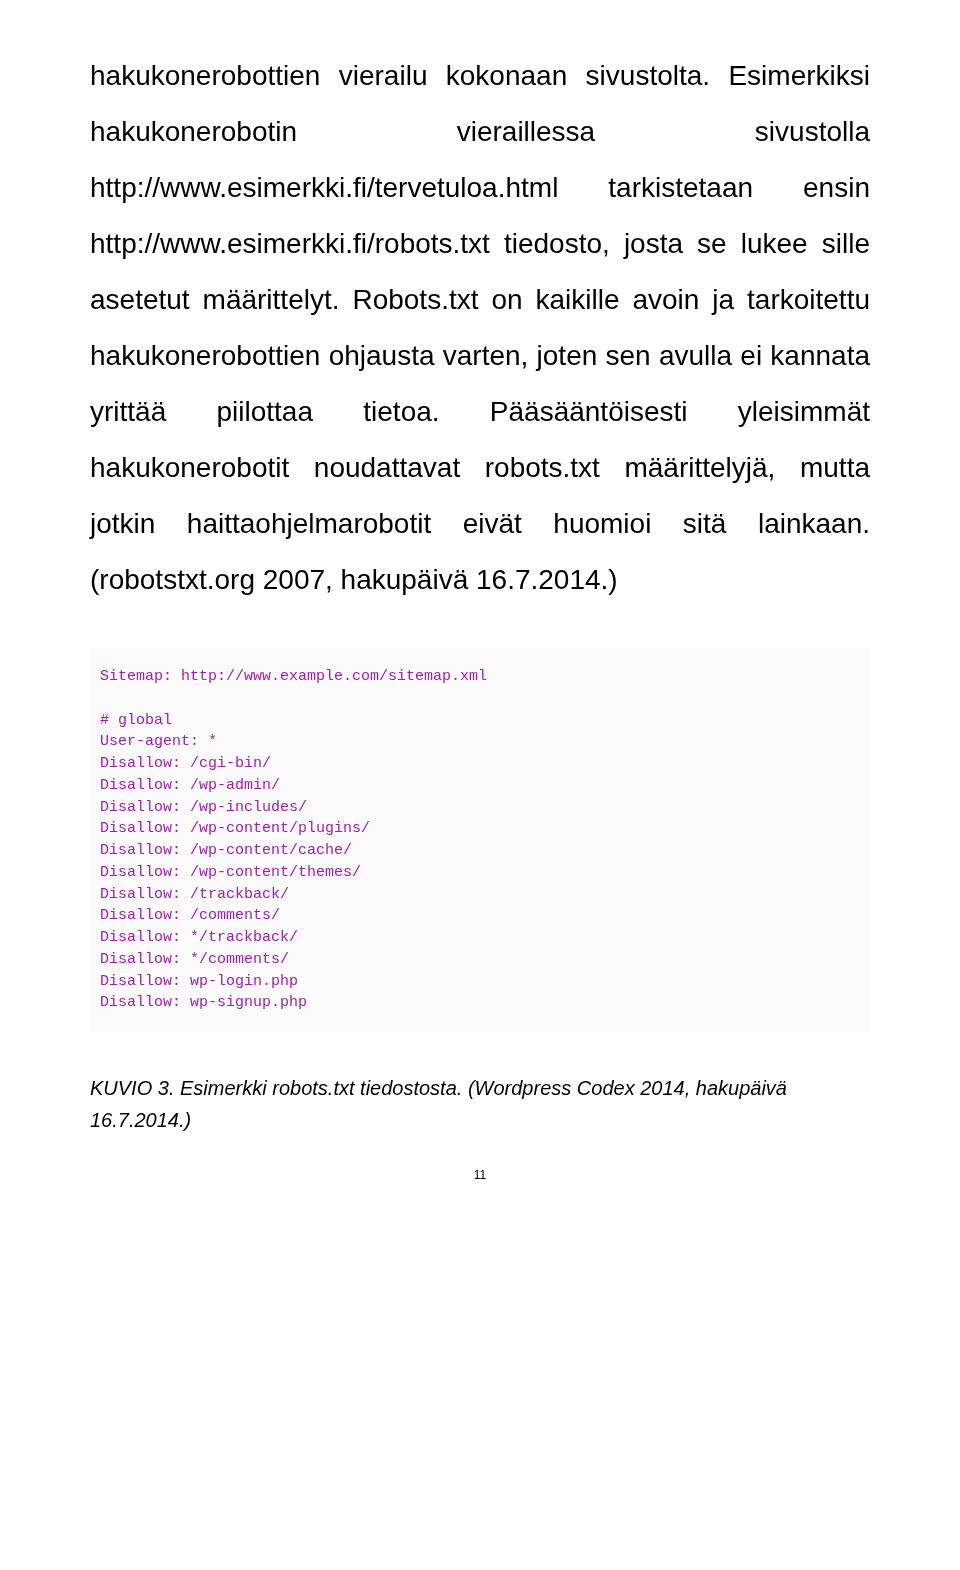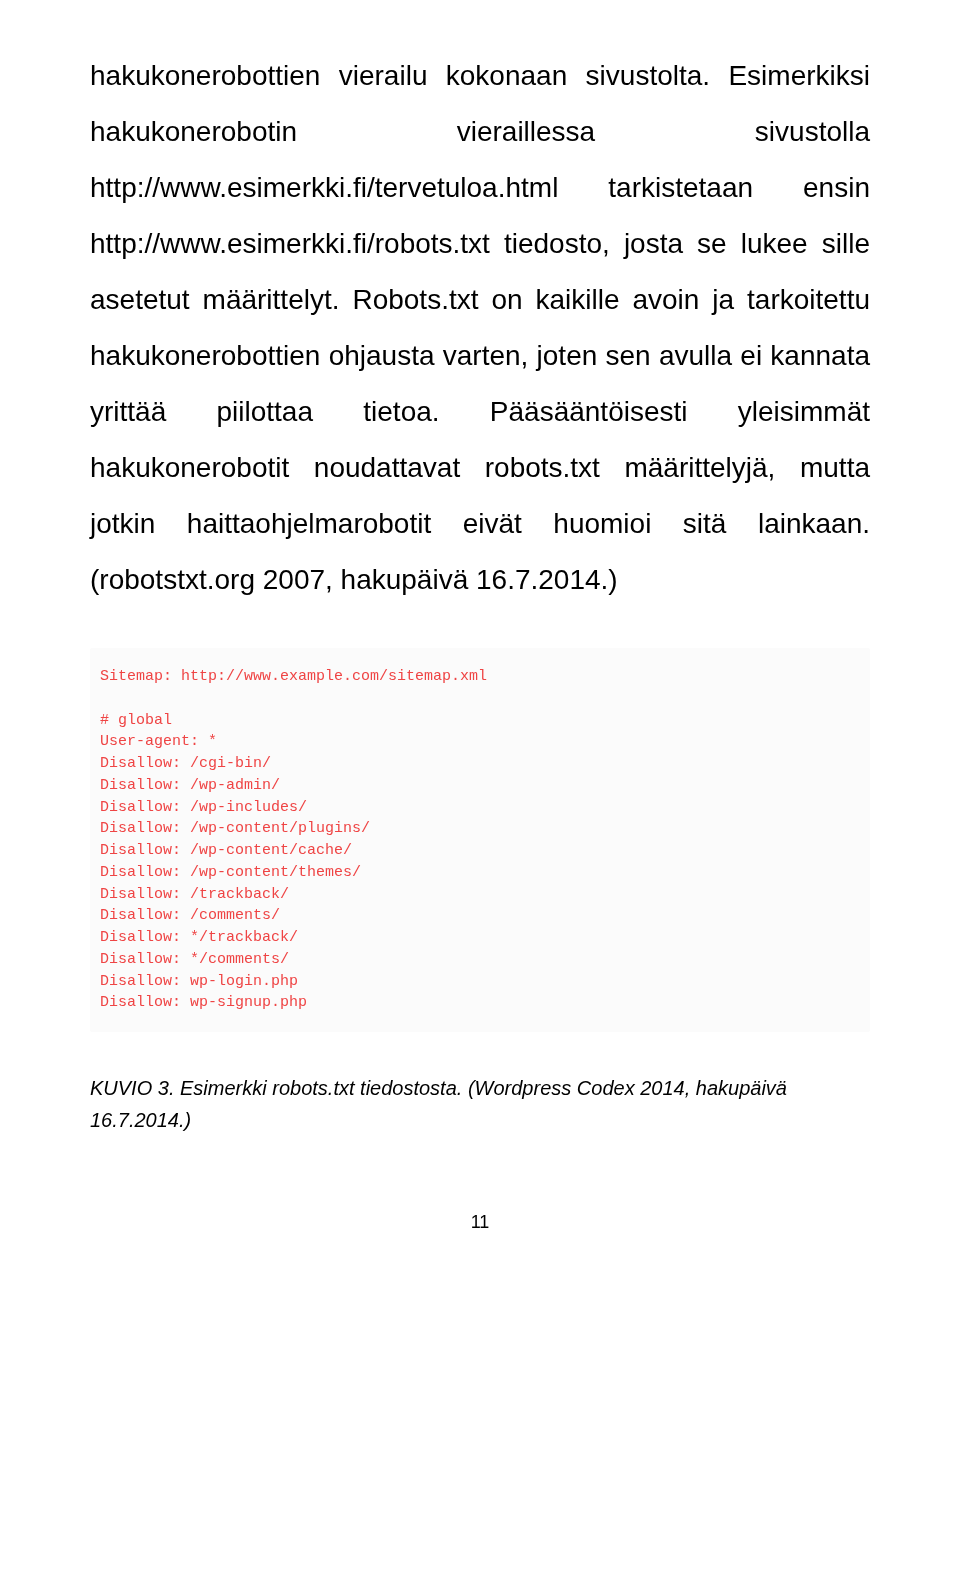--- a/index.html
+++ b/index.html
@@ -18,35 +18,35 @@
     font-size: 28px;
     line-height: 2.0;
     text-align: justify;
     margin-bottom: 40px;
   }
   .code-block {
     background: #fbfbfb;
     padding: 18px 10px 18px 10px;
     font-family: "Courier New", Courier, monospace;
     font-size: 15px;
-    color: #ef4444;
+    color: #a21caf;
     line-height: 1.45;
     white-space: pre;
     margin-bottom: 40px;
     border-radius: 2px;
   }
   .caption {
     font-style: italic;
     font-size: 20px;
     line-height: 1.6;
-    margin-bottom: 76px;
+    margin-bottom: 32px;
   }
   .page-number {
     text-align: center;
-    font-size: 18px;
+    font-size: 12px;
     margin-top: 4px;
   }
 </style>
 </head>
 <body>
 
 <div class="page">
 
   <p class="para">hakukonerobottien vierailu kokonaan sivustolta. Esimerkiksi hakukonerobotin vieraillessa sivustolla http://www.esimerkki.fi/tervetuloa.html tarkistetaan ensin http://www.esimerkki.fi/robots.txt tiedosto, josta se lukee sille asetetut määrittelyt. Robots.txt on kaikille avoin ja tarkoitettu hakukonerobottien ohjausta varten, joten sen avulla ei kannata yrittää piilottaa tietoa. Pääsääntöisesti yleisimmät hakukonerobotit noudattavat robots.txt määrittelyjä, mutta jotkin haittaohjelmarobotit eivät huomioi sitä lainkaan. (robotstxt.org 2007, hakupäivä 16.7.2014.)</p>
 

